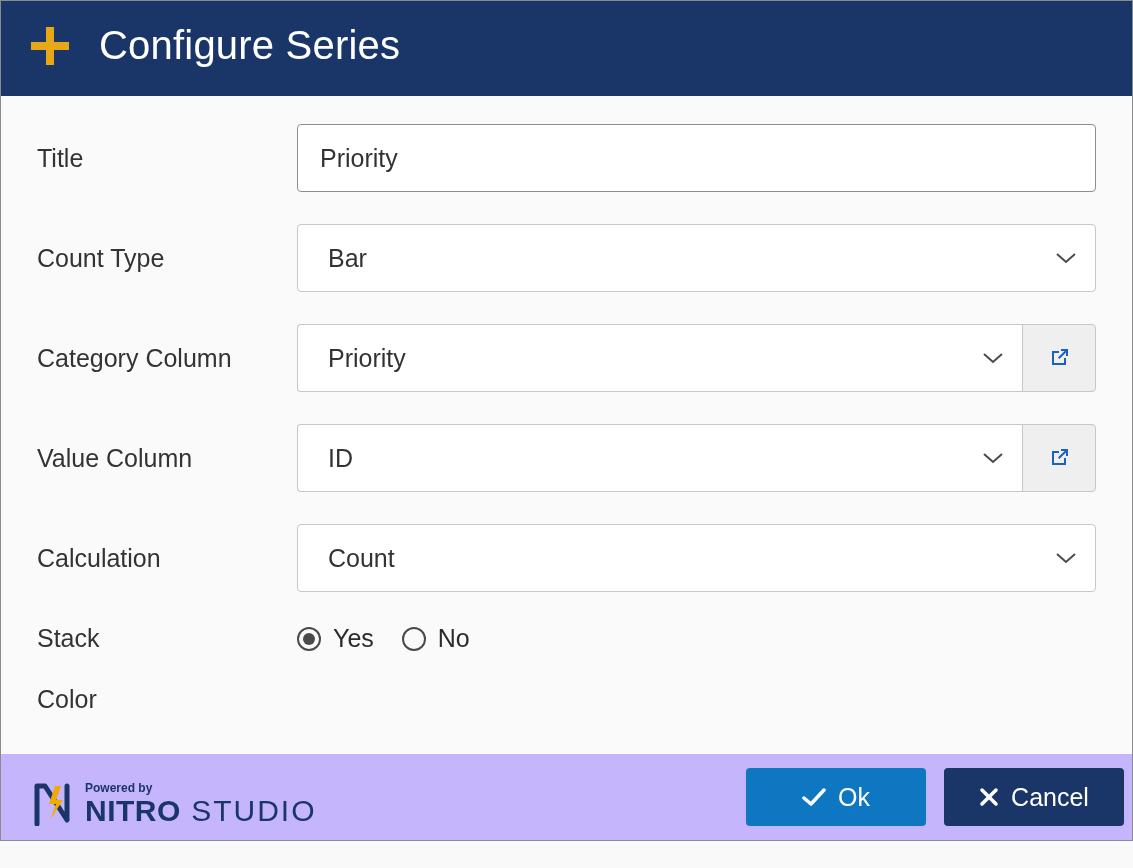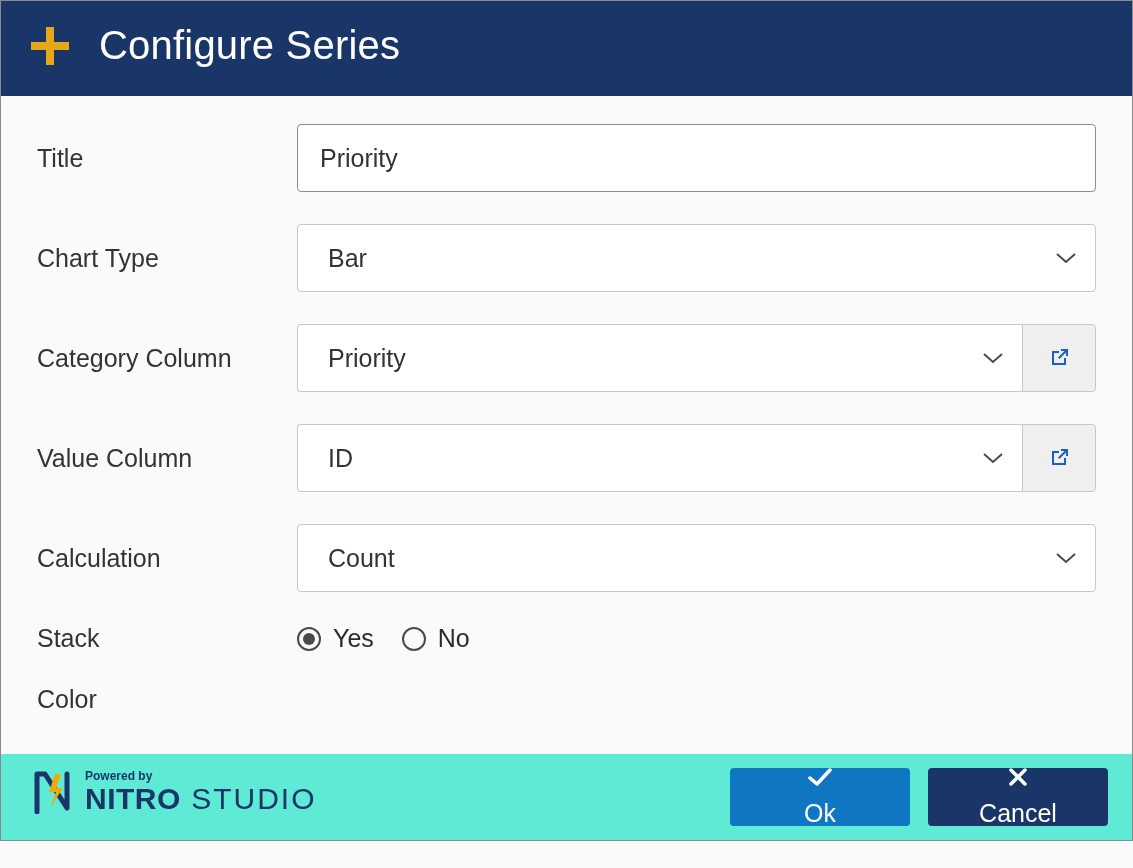--- a/index.html
+++ b/index.html
@@ -106,24 +106,24 @@
     display: flex;
     align-items: center;
     justify-content: center;
   }
   .radio.checked .inner {
     width: 12px; height: 12px;
     background: #4a4a4a;
     border-radius: 50%;
   }
   .footer {
-    background: #5eead4;
-    padding: 14px 24px 14px 28px;
-    display: flex;
-    align-items: flex-start;
+    background: #c4b5fd;
+    padding: 14px 8px 14px 28px;
+    display: flex;
+    align-items: flex-end;
     justify-content: space-between;
   }
   .brand {
     display: flex;
     align-items: flex-end;
     gap: 10px;
     color: #1a3668;
   }
   .brand .logo-mark { display:flex; align-items:flex-end; }
   .brand .powered {
@@ -151,21 +151,20 @@
     border-radius: 4px;
     display: flex;
     align-items: center;
     justify-content: center;
     gap: 12px;
     font-size: 25px;
     color: #fff;
     cursor: pointer;
     border: none;
     padding: 0 28px;
-    flex-direction: column;
   }
   .btn-primary { background: #0f77c2; }
   .btn-dark { background: #1a3668; }
   svg { display: block; }
 </style>
 </head>
 <body>
 
 <div class="dialog">
 
@@ -177,21 +176,21 @@
       </svg>
     </span>
     <div class="title">Configure Series</div>
   </div>
 
   <div class="body">
 
     <div class="label">Title</div>
     <input class="field-text" type="text" value="Priority" style="">
 
-    <div class="label">Chart Type</div>
+    <div class="label">Count Type</div>
     <div class="select-wrap">
       <span>Bar</span>
       <span class="chev">
         <svg width="22" height="14" viewBox="0 0 22 14">
             <polyline points="2,3 11,11 20,3" fill="none" stroke="#4a4a4a" stroke-width="2"></polyline>
           </svg>
       </span>
     </div>
 
     <div class="label">Category Column</div>

